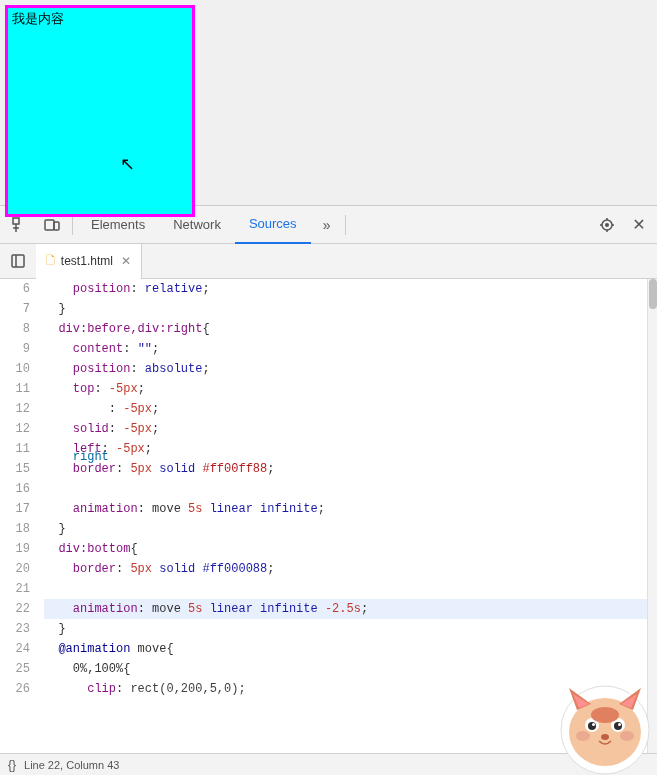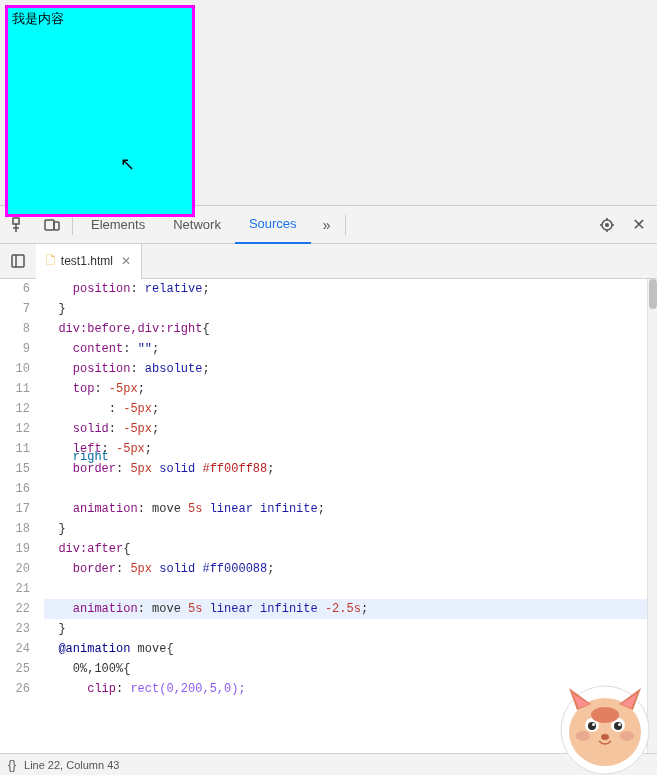--- a/index.html
+++ b/index.html
@@ -374,21 +374,21 @@
 
         <div class="code-line">
           <span style="color:#881280;">    animation</span><span style="color:#333;">: </span><span style="color:#333;">move </span><span style="color:#c0392b;">5s</span><span style="color:#333;"> </span><span style="color:#1a1aa6;">linear</span><span style="color:#333;"> </span><span style="color:#1a1aa6;">infinite</span><span style="color:#333;">;</span>
         </div>
 
         <div class="code-line">
           <span style="color:#333;">  }</span>
         </div>
 
         <div class="code-line">
-          <span style="color:#881280;">  div:after</span><span style="color:#333;">{</span>
+          <span style="color:#881280;">  div:bottom</span><span style="color:#333;">{</span>
         </div>
 
         <div class="code-line">
           <span style="color:#881280;">    border</span><span style="color:#333;">: </span><span style="color:#c0392b;">5px</span><span style="color:#333;"> </span><span style="color:#1a1aa6;">solid</span><span style="color:#333;"> </span><span style="color:#1a1aa6;">#ff000088</span><span style="color:#333;">;</span>
         </div>
 
         <div class="code-line"></div>
 
         <div class="code-line highlighted">
           <span style="color:#881280;">    animation</span><span style="color:#333;">: </span><span style="color:#333;">move </span><span style="color:#c0392b;">5s</span><span style="color:#333;"> </span><span style="color:#1a1aa6;">linear</span><span style="color:#333;"> </span><span style="color:#1a1aa6;">infinite</span><span style="color:#333;"> </span><span style="color:#c0392b;">-2.5s</span><span style="color:#333;">;</span>
@@ -400,21 +400,21 @@
 
         <div class="code-line">
           <span style="color:#00008b;">  @animation</span><span style="color:#333;"> move{</span>
         </div>
 
         <div class="code-line">
           <span style="color:#333;">    0%,100%{</span>
         </div>
 
         <div class="code-line">
-          <span style="color:#881280;">      clip</span><span style="color:#333;">: </span><span style="color:#8b5cf6;">rect(0,200,5,0);</span>
+          <span style="color:#881280;">      clip</span><span style="color:#333;">: </span><span style="color:#404040;">rect(0,200,5,0);</span>
         </div>
       </div>
 
       <div class="scrollbar-track">
         <div style="width:8px;height:30px;background:#c0c0c0;border-radius:4px;margin:2px auto;margin-top:0px;"></div>
       </div>
     </div>
   </div>
 
   <div class="status-bar">

